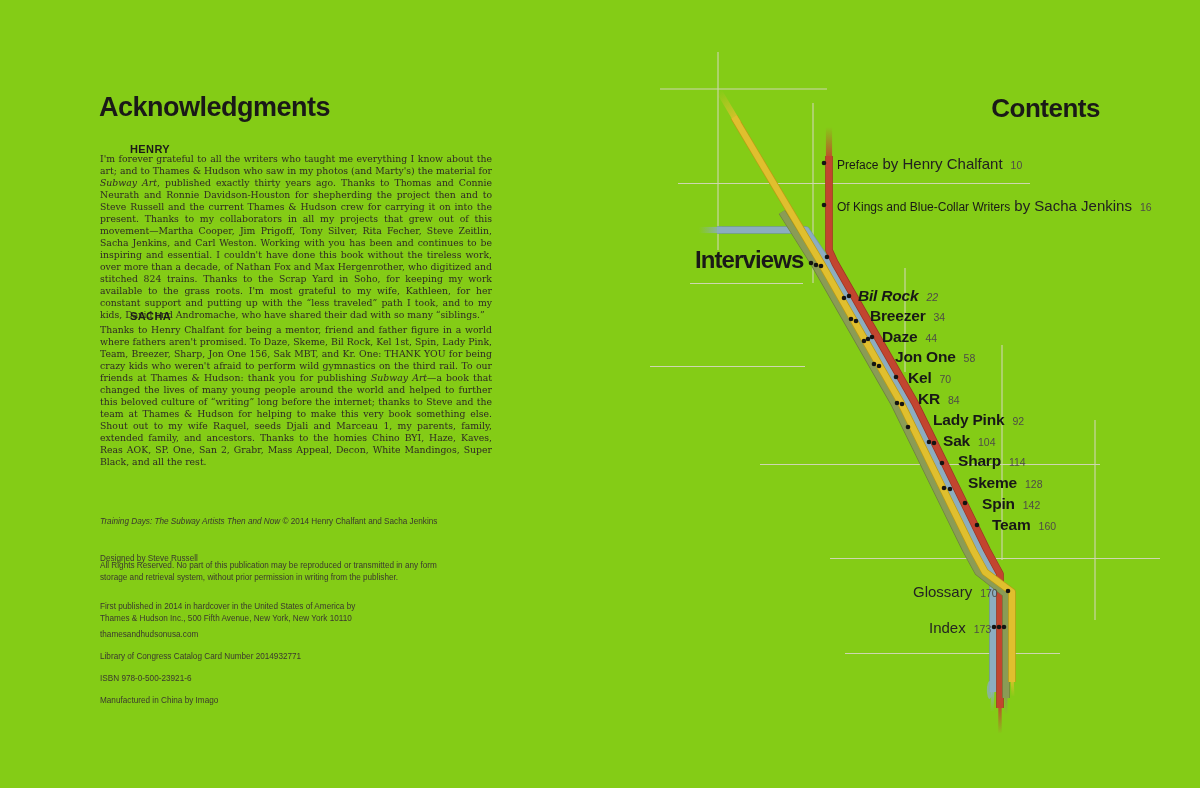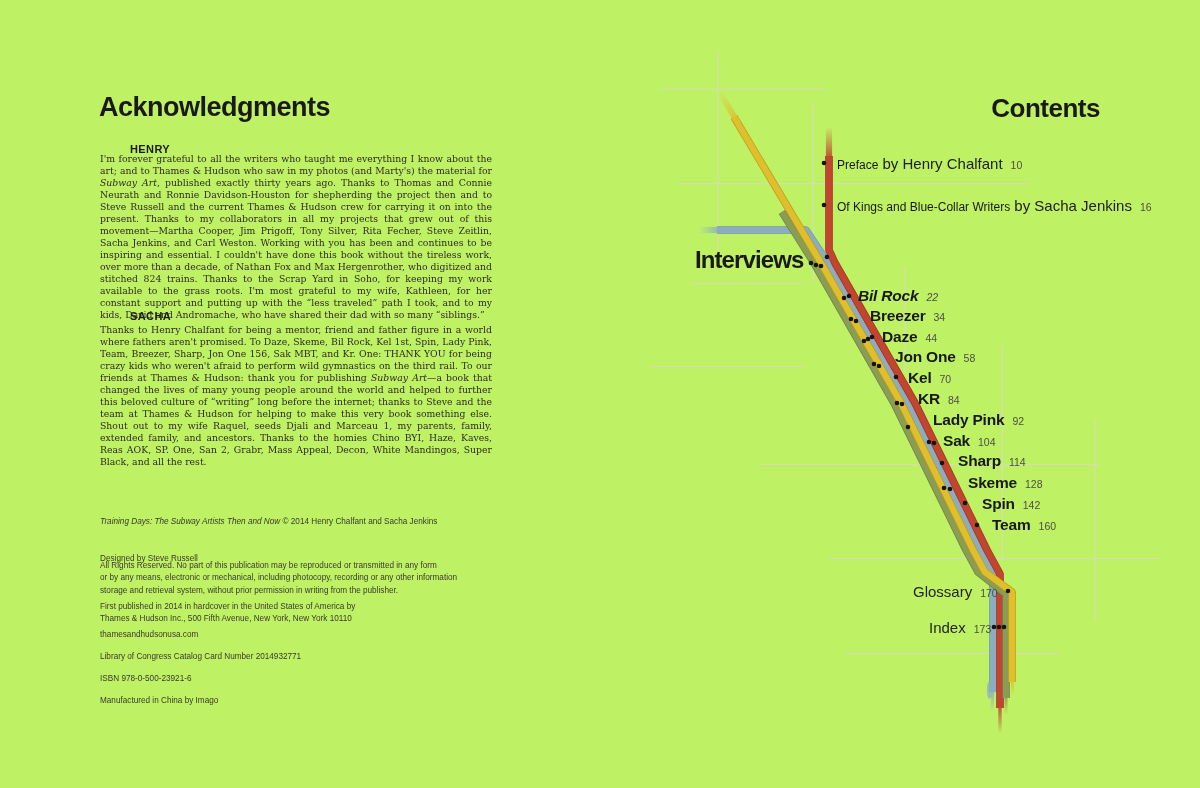--- a/index.html
+++ b/index.html
@@ -1,18 +1,18 @@
 <!DOCTYPE html>
 <html><head>
 <meta charset="utf-8">
 <style>
   html,body{margin:0;padding:0;background:#e8e6df;}
   #spread{
     position:relative;width:1200px;height:788px;margin:0 auto;
-    background:#bef264;overflow:hidden;
+    background:#84cc16;overflow:hidden;
     font-family:"Liberation Sans",sans-serif;
   }
   #art{position:absolute;left:0;top:0;z-index:1;pointer-events:none;}
   .txt{position:absolute;z-index:2;}
   .hd{position:absolute;z-index:2;font-weight:bold;color:#1a1918;letter-spacing:-0.5px;white-space:nowrap;}
   #ack-title{left:99px;top:92px;font-size:27px;}
   #contents-title{right:100px;top:93px;font-size:26px;}
   #interviews-title{left:695px;top:246px;font-size:24px;letter-spacing:-0.9px;}
   .seclabel{font-weight:bold;font-size:11px;letter-spacing:.4px;color:#1c1b19;margin-left:30px;}
   .para{font-family:"DejaVu Serif",serif;font-size:9.3px;line-height:12px;
@@ -155,21 +155,20 @@
       <div class="txt seclabel" style="left: 100px; top: 310px;">SACHA</div>
       <div class="txt para" style="left: 100px; top: 324px;"><span>Thanks to Henry Chalfant for being a mentor, friend and father figure in a world where fathers aren't promised. To Daze, Skeme, Bil Rock, Kel 1st, Spin, Lady Pink, Team, Breezer, Sharp, Jon One 156, Sak MBT, and Kr. One: THANK YOU for being crazy kids who weren't afraid to perform wild gymnastics on the third rail. To our friends at Thames &amp; Hudson: thank you for publishing </span><span class="it">Subway Art</span><span>—a book that changed the lives of many young people around the world and helped to further this beloved culture of “writing” long before the internet; thanks to Steve and the team at Thames &amp; Hudson for helping to make this very book something else. Shout out to my wife Raquel, seeds Djali and Marceau 1, my parents, family, extended family, and ancestors. Thanks to the homies Chino BYI, Haze, Kaves, Reas AOK, SP. One, San 2, Grabr, Mass Appeal, Decon, White Mandingos, Super Black, and all the rest.</span></div>
       <div class="colblock" style="top: 516px;">
         <div><span class="it">Training Days: The Subway Artists Then and Now</span><span> © 2014 Henry Chalfant and Sacha Jenkins</span></div>
       </div>
       <div class="colblock" style="top: 553px;">
         <div><span>Designed by Steve Russell</span></div>
       </div>
       <div class="colblock" style="top: 560px;">
         <div><span>All Rights Reserved. No part of this publication may be reproduced or transmitted in any form</span></div>
-        <div><span>or by any means, electronic or mechanical, including photocopy, recording or any other information</span></div>
         <div><span>storage and retrieval system, without prior permission in writing from the publisher.</span></div>
       </div>
       <div class="colblock" style="top: 601px;">
         <div><span>First published in 2014 in hardcover in the United States of America by</span></div>
         <div><span>Thames &amp; Hudson Inc., 500 Fifth Avenue, New York, New York 10110</span></div>
       </div>
       <div class="colblock" style="top: 629px;">
         <div><span>thamesandhudsonusa.com</span></div>
       </div>
       <div class="colblock" style="top: 651px;">

